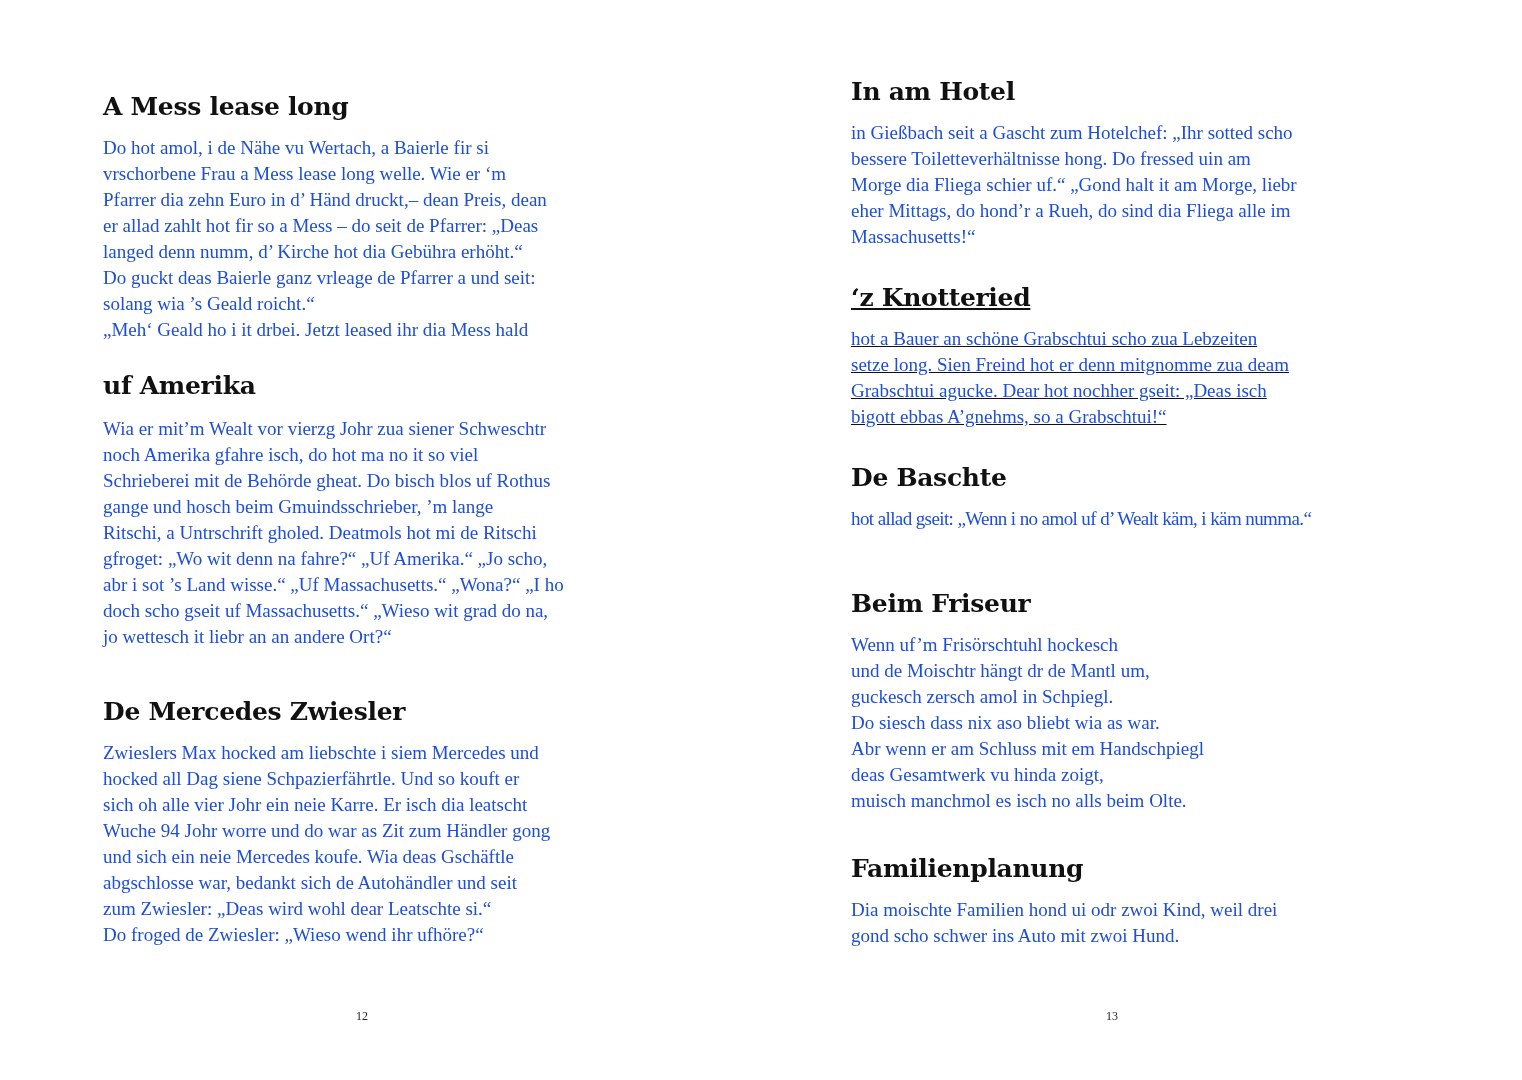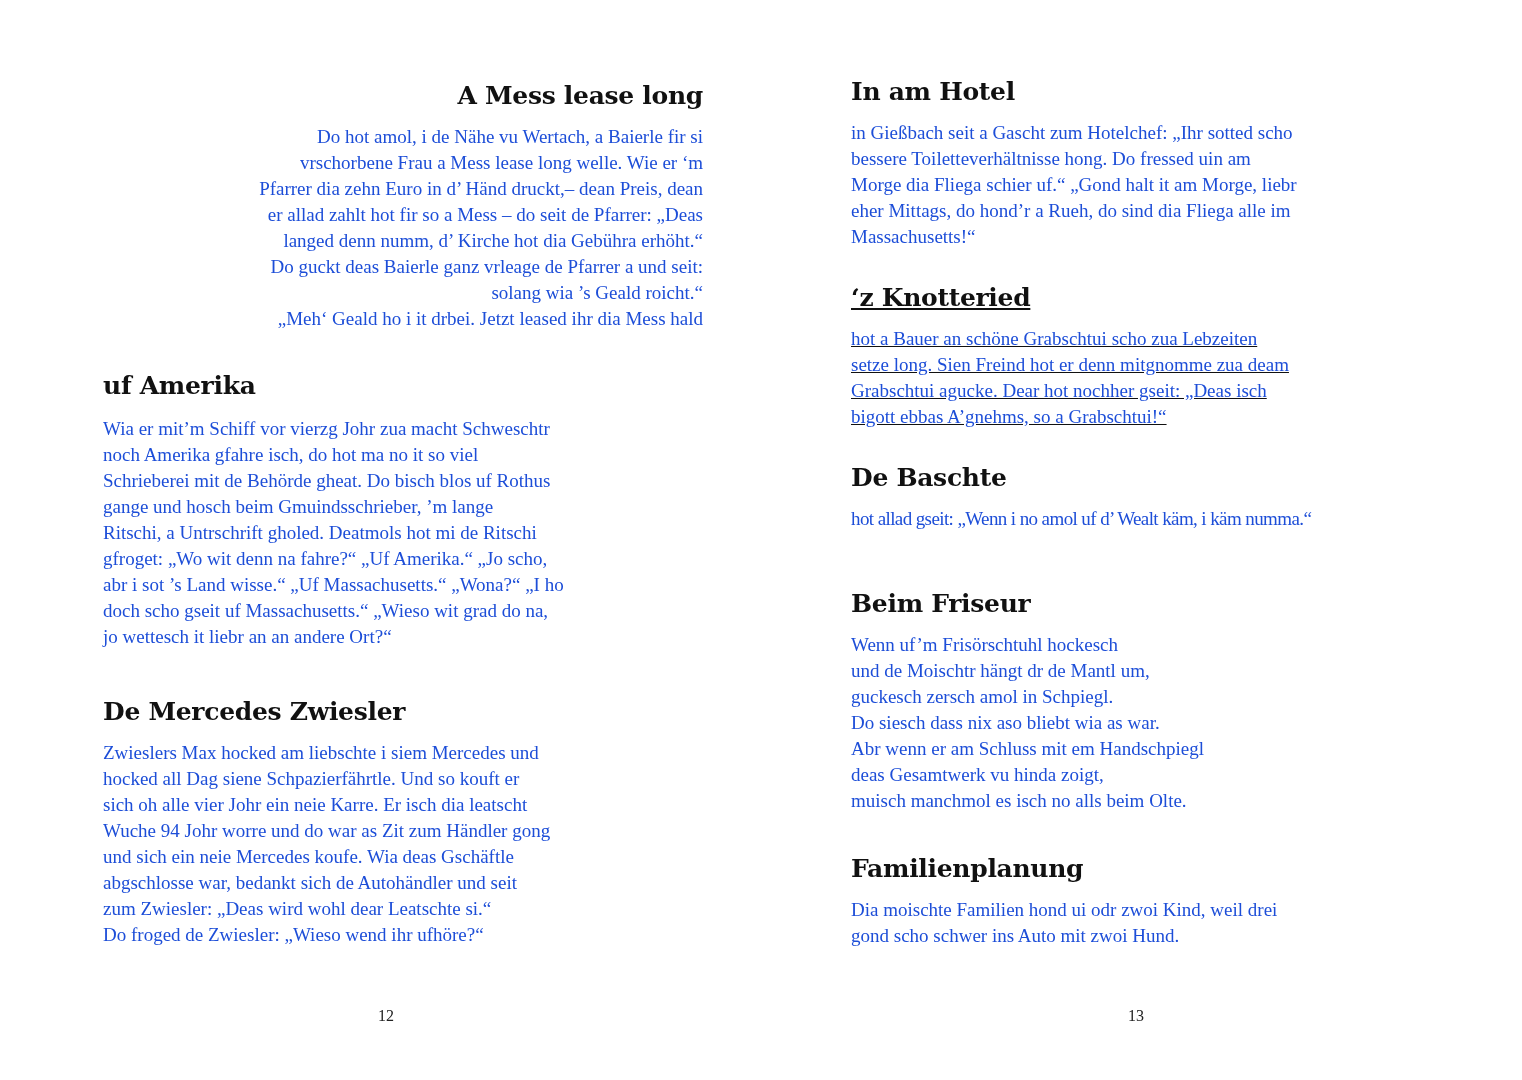--- a/index.html
+++ b/index.html
@@ -44,52 +44,52 @@
       color: #1d4ed8;
     }
     .story-body .line {
       display: block;
       white-space: nowrap;
     }
     .page-number {
       position: absolute;
       top: 1004px;
       font-family: "Liberation Serif", serif;
-      font-size: 16px;
+      font-size: 12px;
       line-height: 24px;
       color: #222;
       width: 60px;
-      text-align: center;
+      text-align: left;
     }
     .page-left .page-number { left: 356px; }
     .page-right .page-number { left: 347px; }
   </style>
 </head>
 <body>
 
 <div class="page page-left">
 
-  <div class="section" style="top:80px;text-align:right;">
+  <div class="section" style="top:91px;">
     <h2 class="story-title">A Mess lease long</h2>
     <div class="story-body">
       <span class="line">Do hot amol, i de Nähe vu Wertach, a Baierle fir si</span>
       <span class="line">vrschorbene Frau a Mess lease long welle. Wie er ‘m</span>
       <span class="line">Pfarrer dia zehn Euro in d’ Händ druckt,– dean Preis, dean</span>
       <span class="line">er allad zahlt hot fir so a Mess – do seit de Pfarrer: „Deas</span>
       <span class="line">langed denn numm, d’ Kirche hot dia Gebühra erhöht.“</span>
       <span class="line">Do guckt deas Baierle ganz vrleage de Pfarrer a und seit:</span>
       <span class="line">solang wia ’s Geald roicht.“</span>
       <span class="line">„Meh‘ Geald ho i it drbei. Jetzt leased ihr dia Mess hald</span>
     </div>
   </div>
 
   <div class="section" style="top:370px;">
     <h2 class="story-title">uf Amerika</h2>
     <div class="story-body" style="margin-top:14px;">
-      <span class="line">Wia er mit’m Schiff vor vierzg Johr zua macht Schweschtr</span>
+      <span class="line">Wia er mit’m Wealt vor vierzg Johr zua siener Schweschtr</span>
       <span class="line">noch Amerika gfahre isch, do hot ma no it so viel</span>
       <span class="line">Schrieberei mit de Behörde gheat. Do bisch blos uf Rothus</span>
       <span class="line">gange und hosch beim Gmuindsschrieber, ’m lange</span>
       <span class="line">Ritschi, a Untrschrift gholed. Deatmols hot mi de Ritschi</span>
       <span class="line">gfroget: „Wo wit denn na fahre?“ „Uf Amerika.“ „Jo scho,</span>
       <span class="line">abr i sot ’s Land wisse.“ „Uf Massachusetts.“ „Wona?“ „I ho</span>
       <span class="line">doch scho gseit uf Massachusetts.“ „Wieso wit grad do na,</span>
       <span class="line">jo wettesch it liebr an an andere Ort?“</span>
     </div>
   </div>

